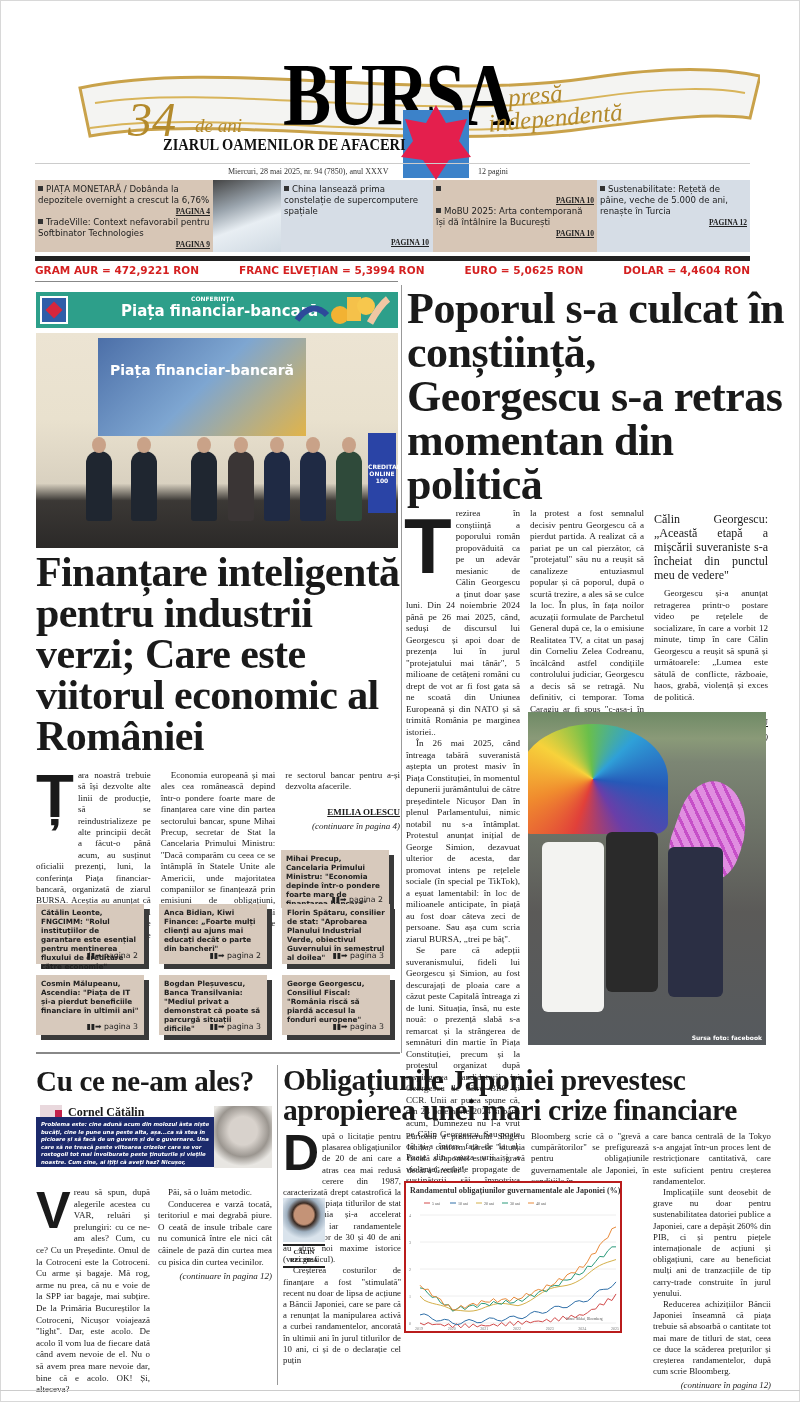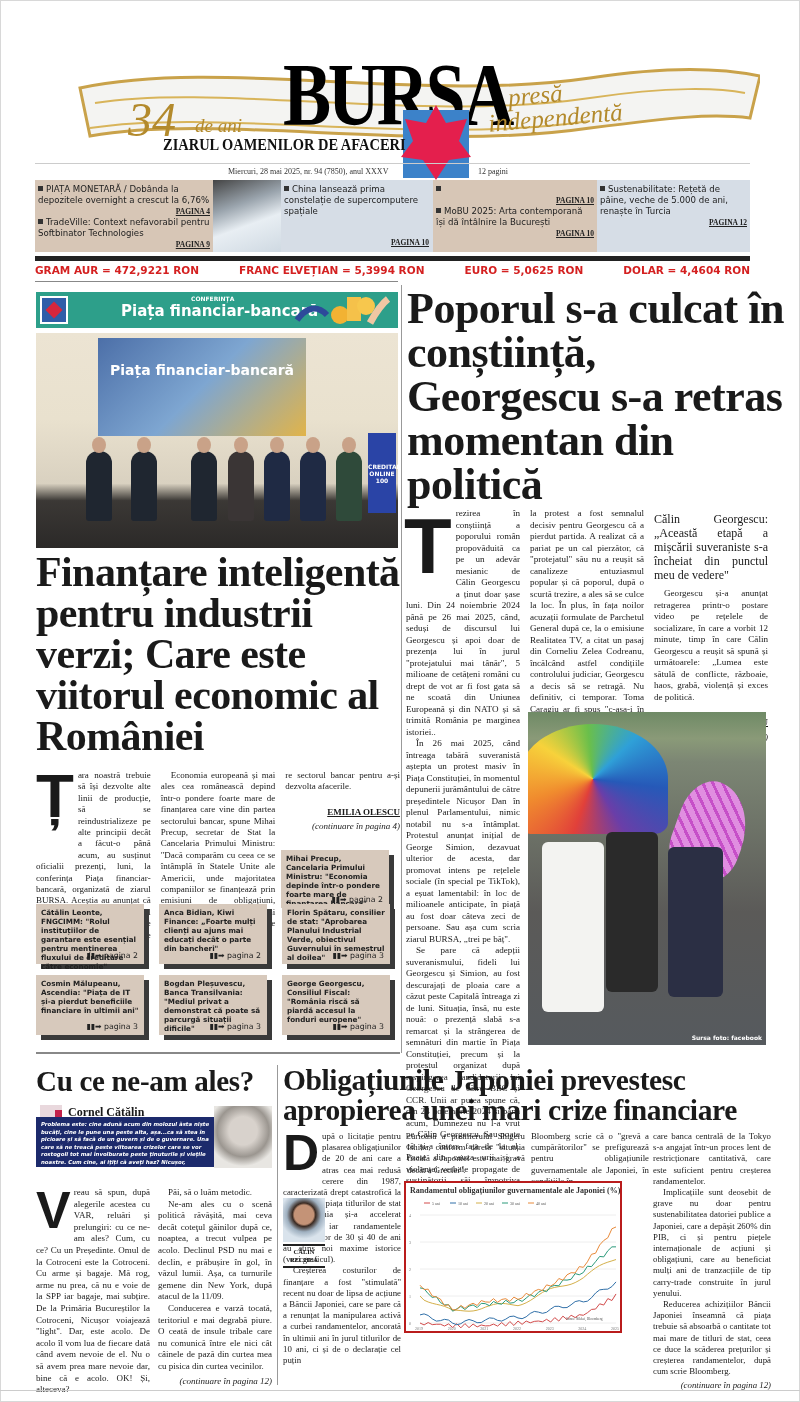--- a/index.html
+++ b/index.html
@@ -220,21 +220,20 @@
 </div>
 
 <h2 class="h-bl">Cu ce ne-am ales?</h2>
 <div class="author"><span class="ml"></span><span>Cornel Cătălin</span></div>
 <div class="bluebox">Problema este: cine adună acum din molozul ăsta niște bucăți, cine le pune una peste alta, așa...ca să stea în picioare și să facă de un guvern și de o guvernare. Una care să ne treacă peste viitoarea crizelor care se vor rostogoli tot mai învolburate peste ținuturile și viețile noastre. Cum cine, ai ițiți că aveți haz? Nicușor, Președintele, doar de aia l-am cocoțat pe Golgota Cotrocenilor!</div>
 <div class="portrait"></div>
 <div class="bcols">
   <div class="c"><span class="dropV">V</span><span>reau să spun, după alegerile acestea cu VAR, reluări și prelungiri: cu ce ne-am ales? Cum, cu ce? Cu un Președinte. Omul de la Cotroceni este la Cotroceni. Cu arme și bagaje. Mă rog, arme nu prea, că nu e voie de la SPP iar bagaje, mai subțire. De la Primăria Bucureștilor la Cotroceni, Nicușor voiajează "light". Dar, este acolo. De acolo îl vom lua de fiecare dată când avem nevoie de el. Nu o să avem prea mare nevoie dar, bine că e acolo. OK! Și, alteceva?</span></div>
   <div class="c">
     <p class="ind">Păi, să o luăm metodic.</p>
-    <p class="ind">Ne-am ales cu o scenă politică răvășită, mai ceva decât coteţul găinilor după ce, noaptea, a trecut vulpea pe acolo. Declinul PSD nu mai e declin, e prăbușire în gol, în văzul lumii. Așa, ca turnurile gemene din New York, după atacul de la 11/09.</p>
     <p class="ind">Conducerea e varză tocată, teritoriul e mai degrabă piure. O ceată de insule tribale care nu comunică între ele nici cât câinele de pază din curtea mea cu pisica din curtea vecinilor.</p>
     <p class="cont">(continuare în pagina 12)</p>
   </div>
 </div>
 <div class="vline2"></div>
 
 <h2 class="h-br">Obligațiunile Japoniei prevestesc apropierea unei mari crize financiare</h2>
 <div class="jcols">
   <div class="jc" style="left:0">
     <p><span class="dropD">D</span><span>upă o licitație pentru plasarea obligațiunilor de 20 de ani care a atras cea mai redusă cerere din 1987, caracterizată drept catastrofică la Zerohedge, piața titlurilor de stat din Japonia și-a accelerat declinul, iar randamentele obligațiunilor de 30 și 40 de ani au atins noi maxime istorice (vezi graficul).</span></p>

